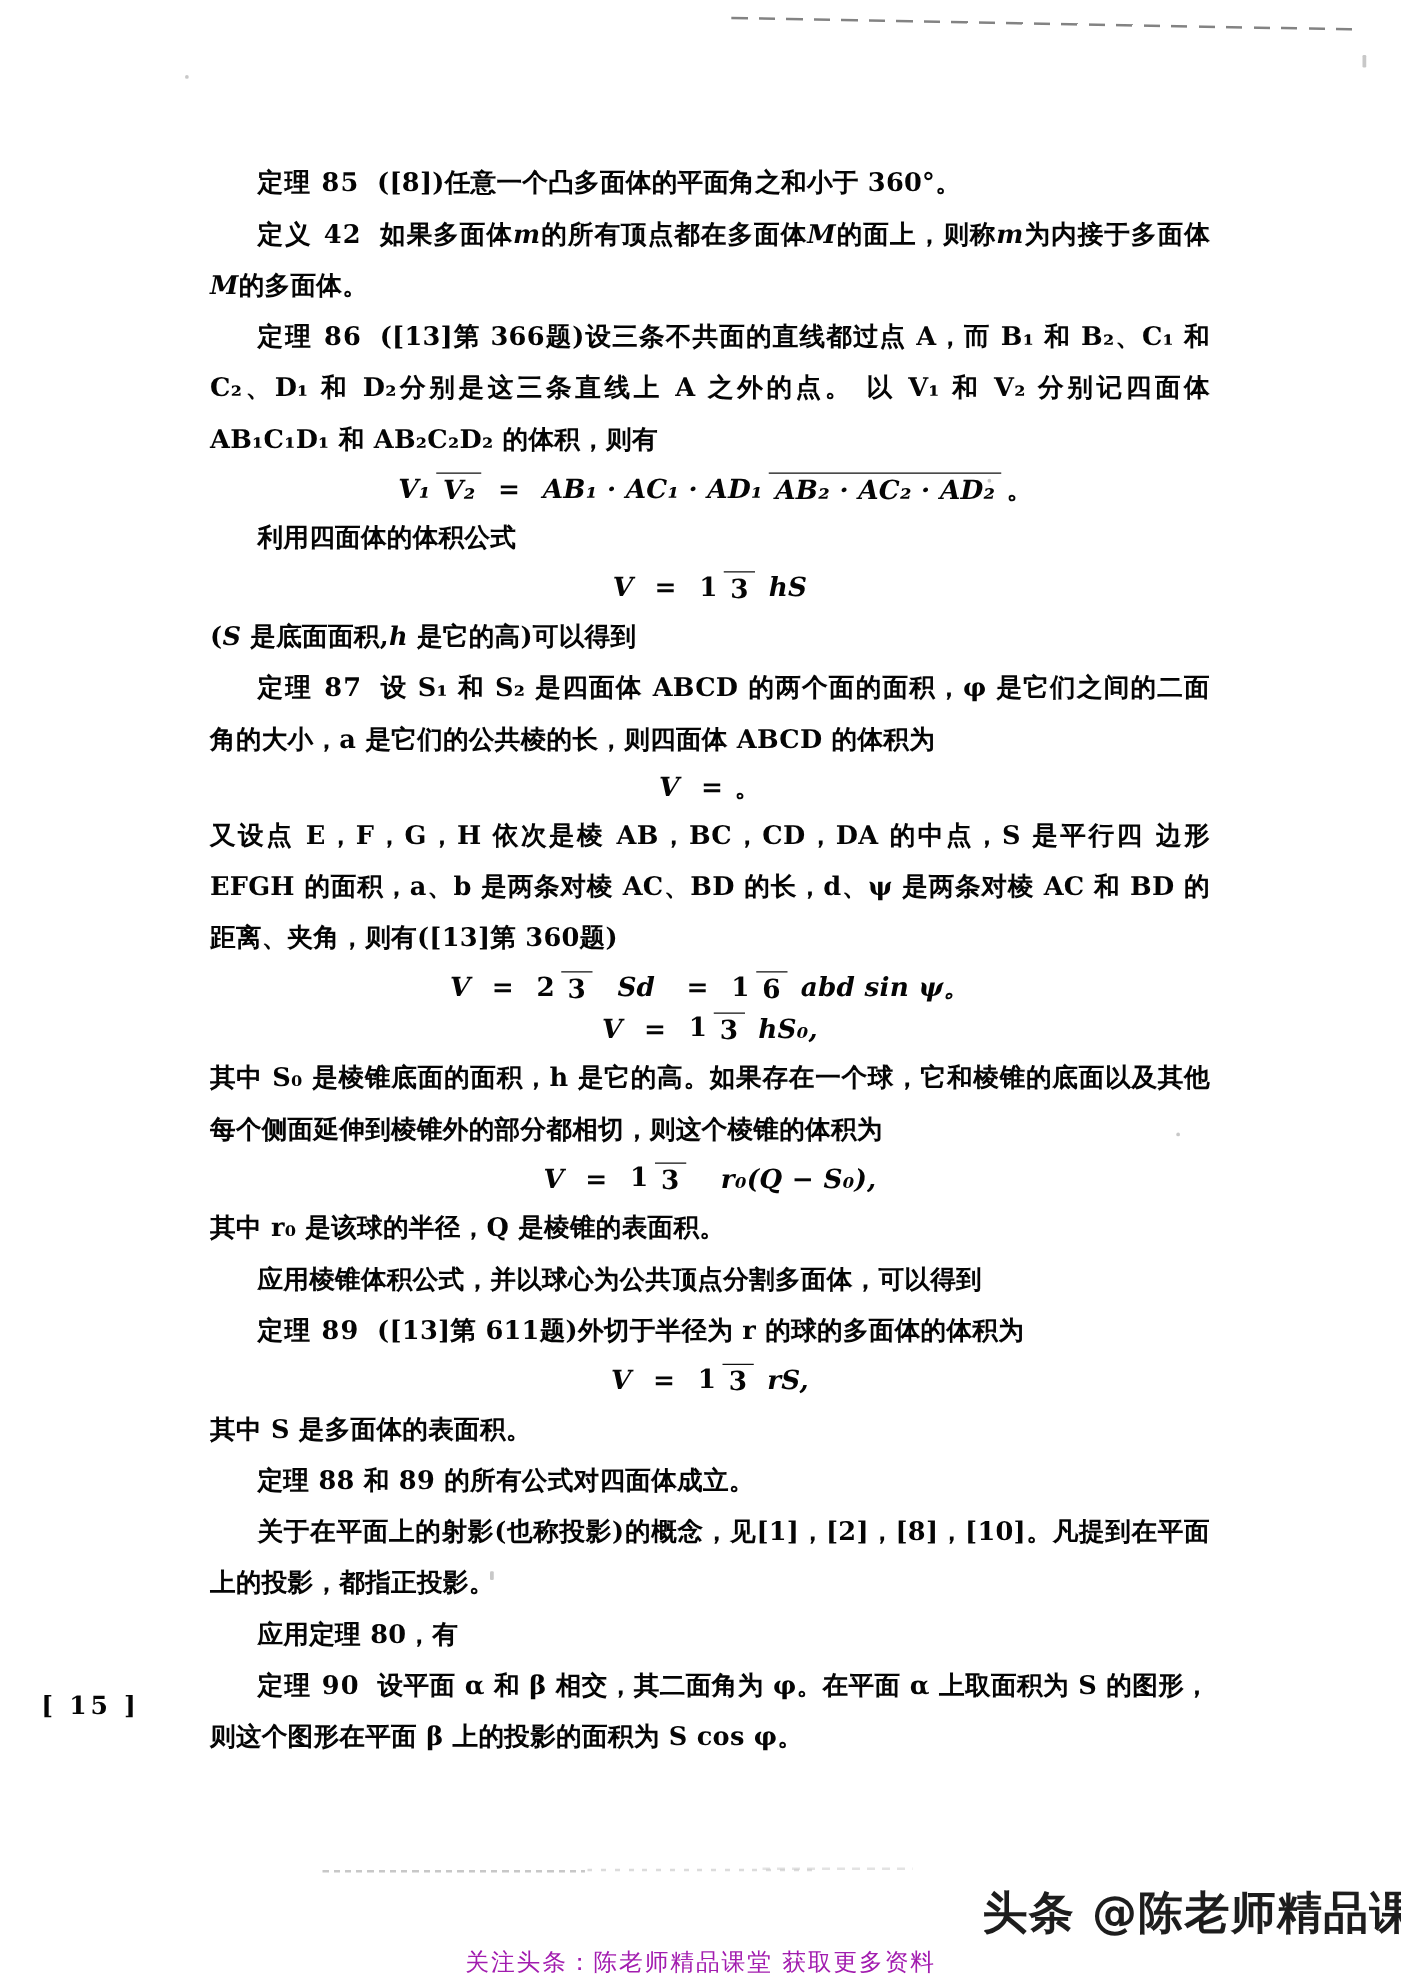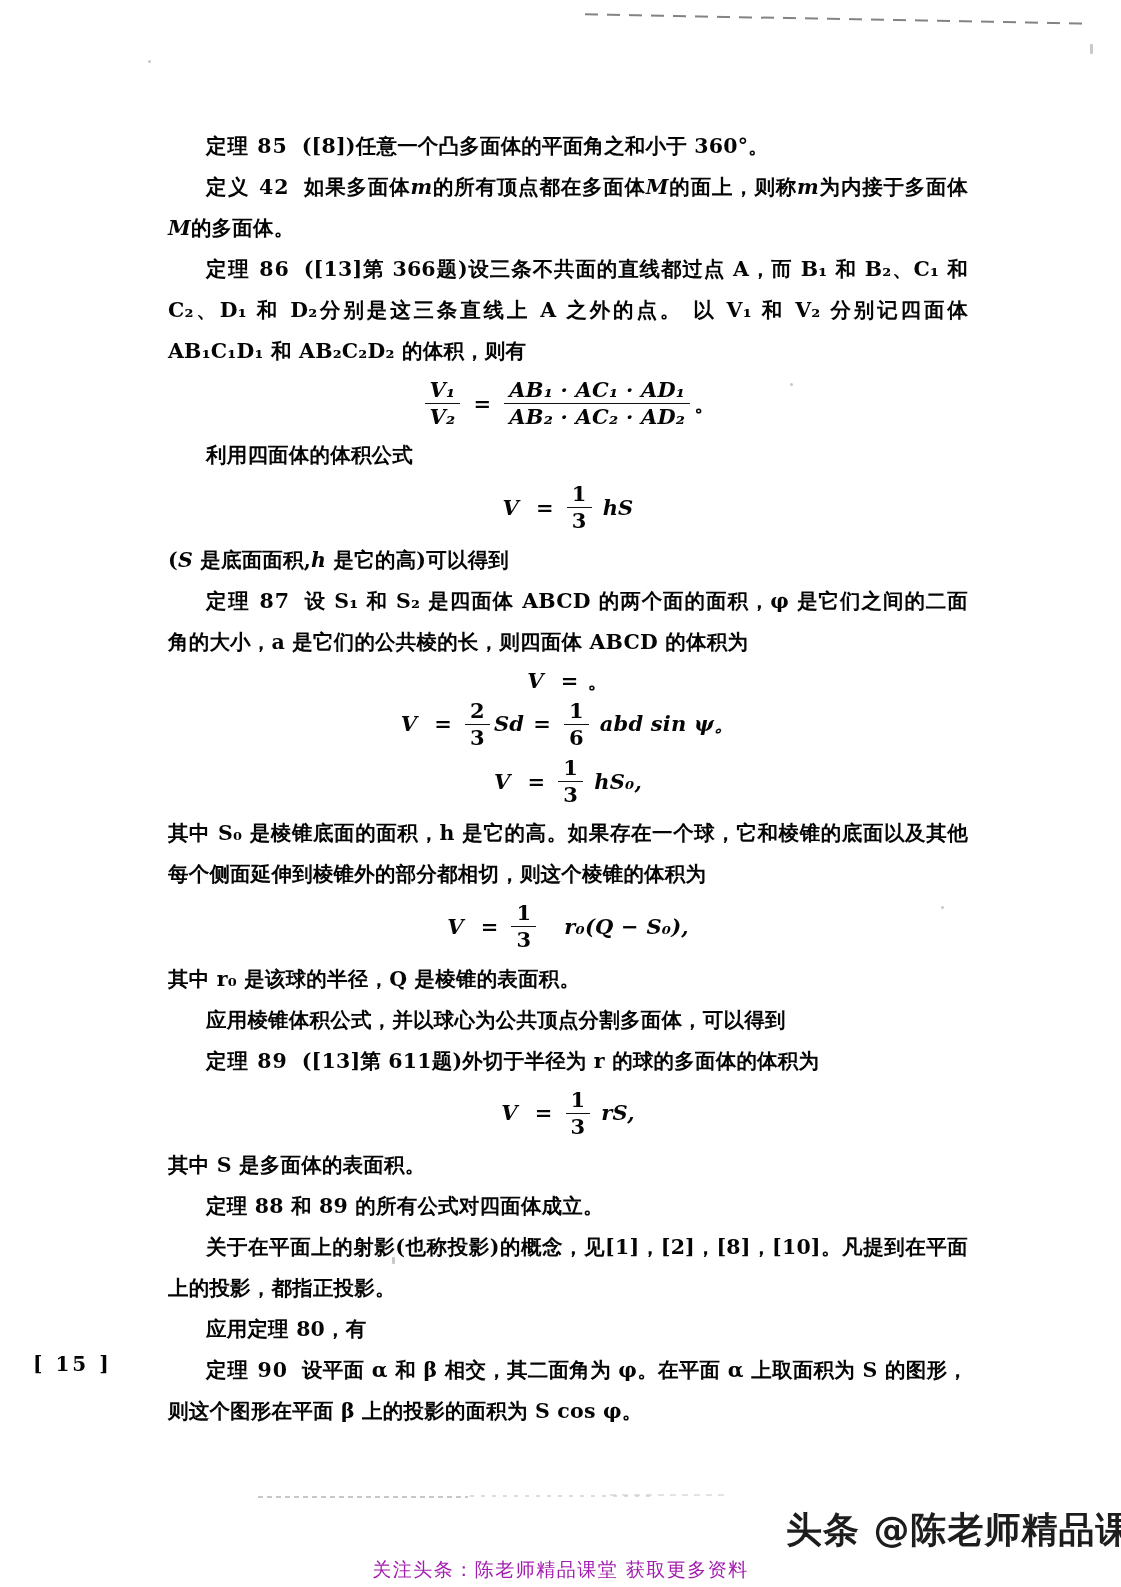--- a/index.html
+++ b/index.html
@@ -49,21 +49,21 @@
   .mi-up{font-style:italic;font-weight:800;}
 
   
   .eq{
     display:flex;align-items:center;justify-content:center;
     font-size:21px;line-height:1.15;margin:6px 0 6px 0;font-weight:700;
     font-family:"DejaVu Serif","Liberation Serif",serif;
   }
   .eq .lhs{font-style:italic;font-weight:800;margin-right:8px;}
   .eq .eqs{margin:0 9px;font-weight:600;}
-  .frac{display:inline-flex;flex-direction:column;align-items:center;vertical-align:middle;margin:0 4px;}
+  .frac{display:inline-flex;flex-direction:row;align-items:center;vertical-align:middle;margin:0 4px;}
   .frac .num{padding:0 5px 1px 5px;}
   .frac .den{padding:1px 5px 0 5px;border-top:1.6px solid #111;}
   .tight{white-space:nowrap;}
 
   
   .folio{
     position:absolute;left:0;top:1352px;width:968px;
     font-size:20px;font-weight:900;letter-spacing:3px;margin-left:33px;
   }
 
@@ -140,29 +140,30 @@
     <p class="para indent">
       <span class="thm">定理 87</span><span>设 S₁ 和 S₂ 是四面体 ABCD 的两个面的面积，φ 是它们之间的二面 角的大小，a 是它们的公共棱的长，则四面体 ABCD 的体积为</span>
     </p>
 
     <div class="eq">
       <span class="lhs">V</span>
       <span class="eqs">=</span>
       <span>。</span>
     </div>
 
+    <p class="para">又设点 E，F，G，H 依次是棱 AB，BC，CD，DA 的中点，S 是平行四 边形 EFGH 的面积，a、b 是两条对棱 AC、BD 的长，d、ψ 是两条对棱 AC 和 BD 的距离、夹角，则有([13]第 360题)</p>
 
     <div class="eq">
       <span class="lhs">V</span>
       <span class="eqs">=</span>
       <span class="frac">
         <span class="num">2</span>
         <span class="den">3</span>
       </span>
-      <span class="mi" style="margin:0 0">Sd</span>
+      <span class="mi" style="margin:0 16px">Sd</span>
       <span class="eqs">=</span>
       <span class="frac">
         <span class="num">1</span>
         <span class="den">6</span>
       </span>
       <span class="mi" style="margin-left:7px">abd sin ψ。</span>
     </div>
 
 
     <div class="eq">

